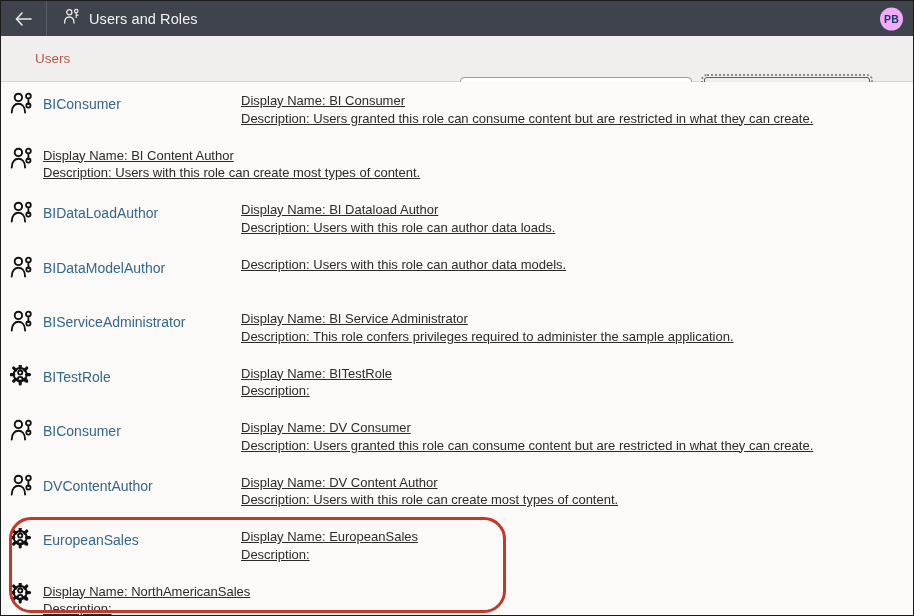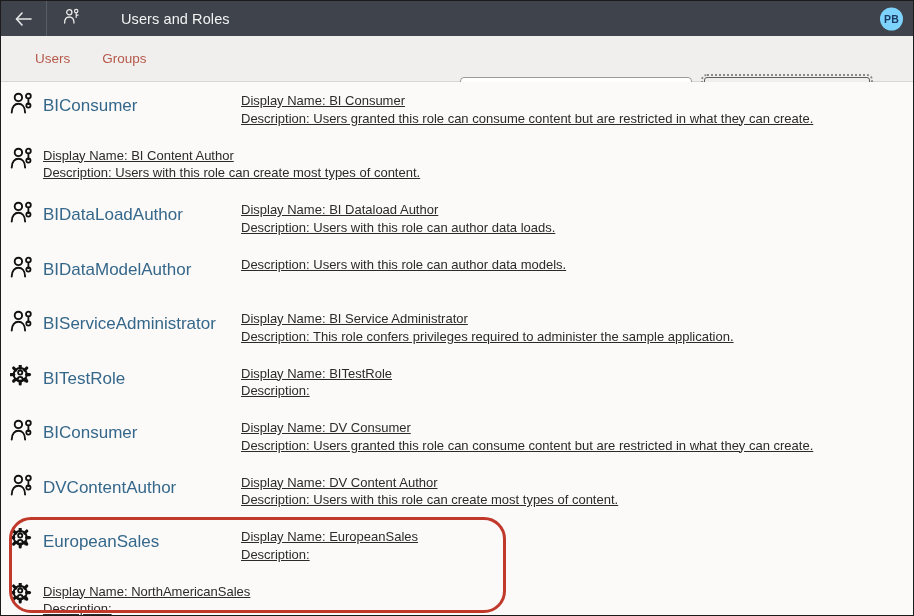--- a/index.html
+++ b/index.html
@@ -43,31 +43,30 @@
     display: flex;
     align-items: center;
     gap: 9px;
     padding-left: 16px;
   }
   .app-title {
     color: #f3f3f3;
     font-size: 14.5px;
     letter-spacing: 0.1px;
     white-space: nowrap;
-    margin-left: 32px;
   }
   .avatar {
     position: absolute;
     right: 10px;
     top: 50%;
     transform: translateY(-50%);
     width: 23px;
     height: 23px;
     border-radius: 50%;
-    background: #7dd3fc;
+    background: #f0abfc;
     color: #1b3a63;
     font-size: 10.5px;
     font-weight: bold;
     display: flex;
     align-items: center;
     justify-content: center;
     cursor: pointer;
     letter-spacing: 0.2px;
   }
 
@@ -183,21 +182,21 @@
   .row-icon {
     width: 42px;
     min-width: 42px;
     display: flex;
     justify-content: center;
     padding-top: 3px;
   }
   .row-name {
     width: 198px;
     min-width: 198px;
-    font-size: 17px;
+    font-size: 14px;
     color: #35678a;
     padding-top: 7px;
     cursor: pointer;
     white-space: nowrap;
     overflow: hidden;
   }
   .row-detail {
     flex: 1;
     font-size: 13px;
     color: #2b2b2b;
@@ -244,21 +243,20 @@
         </svg>
       </span>
       <span class="app-title">Users and Roles</span>
     </div>
     <div class="avatar">PB</div>
   </div>
 
   <div class="toolbar">
     <div class="tabs">
       <div class="tab">Users</div>
-      <div class="tab">Groups</div>
     </div>
 
     <div class="search-wrap">
       <span>
         <svg width="15" height="15" viewBox="0 0 15 15">
           <circle cx="6.2" cy="6.2" r="4.6" fill="none" stroke="#4a4a4a" stroke-width="1.5"></circle>
           <path d="M9.7 9.7 L14 14" stroke="#4a4a4a" stroke-width="1.6" stroke-linecap="round"></path>
         </svg>
       </span>
       <input class="search-input" type="text" placeholder="Search with * as wildcard" style="">

